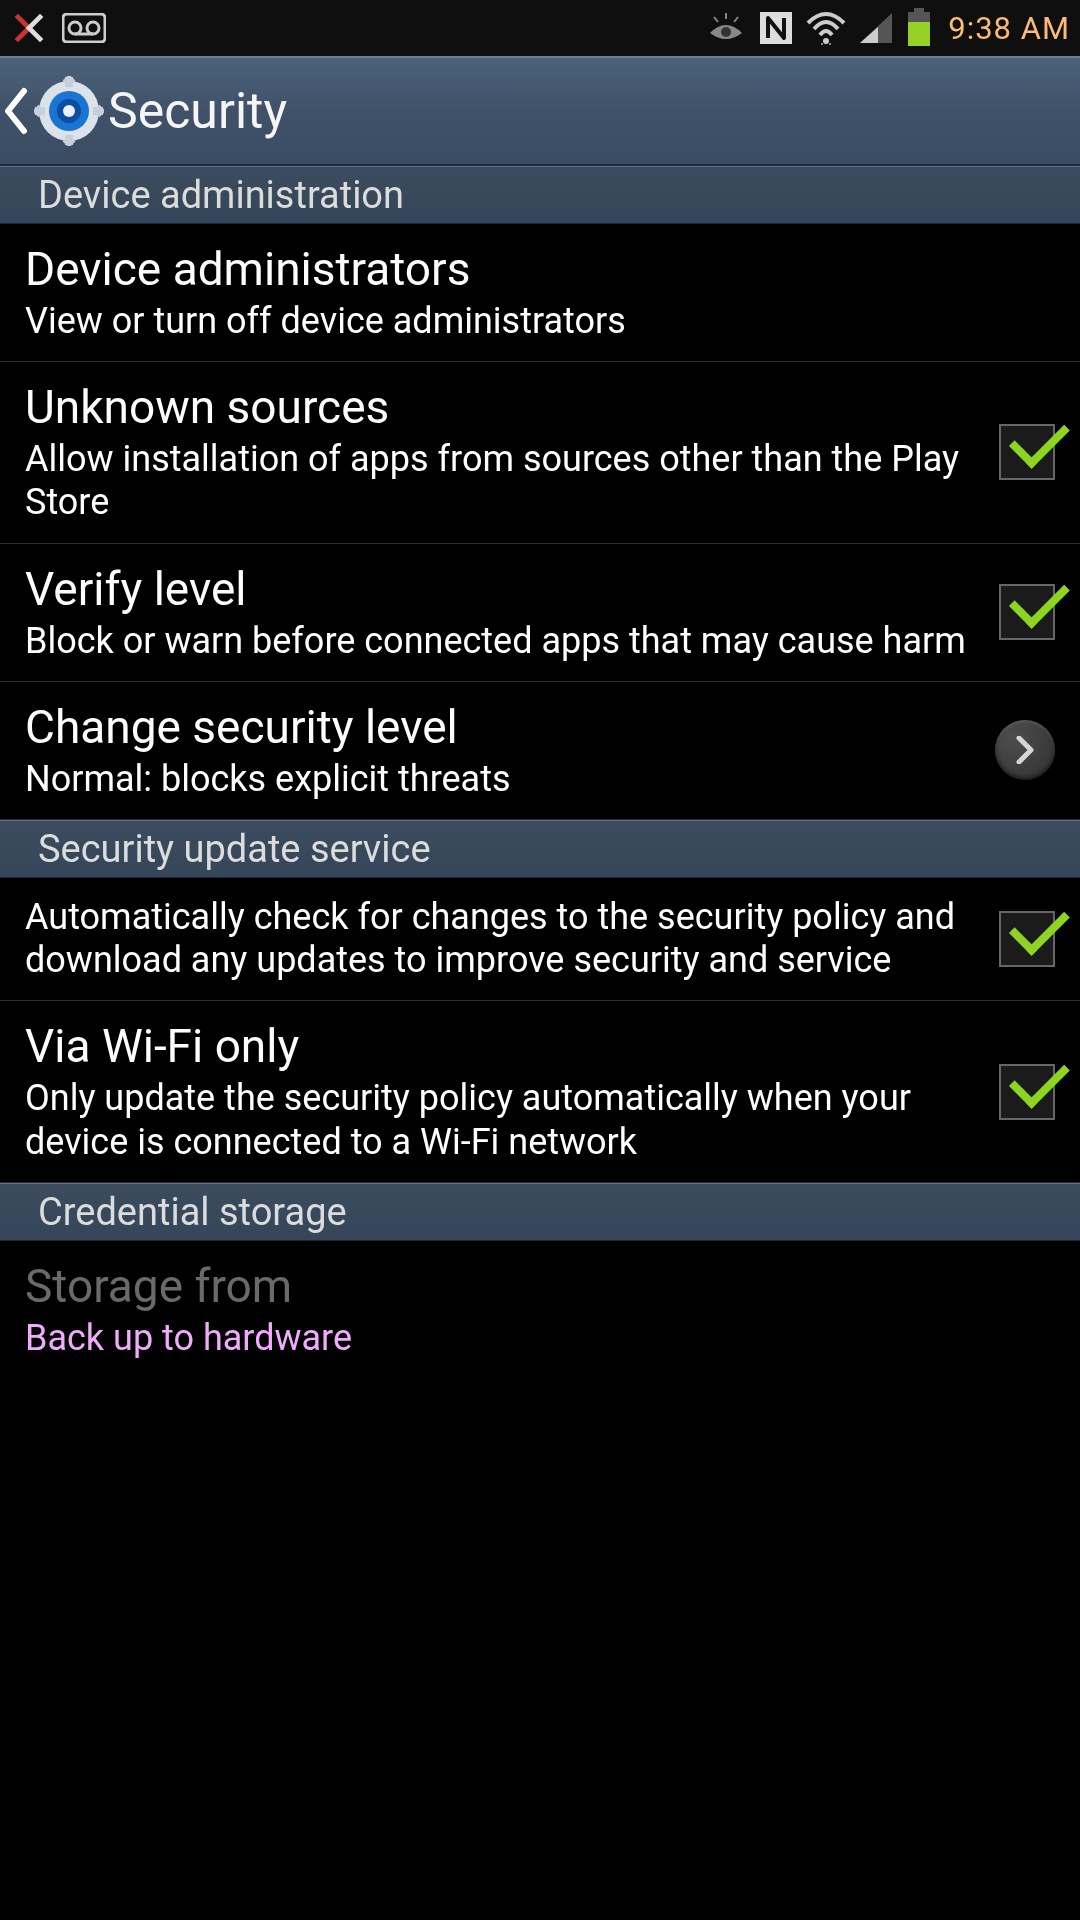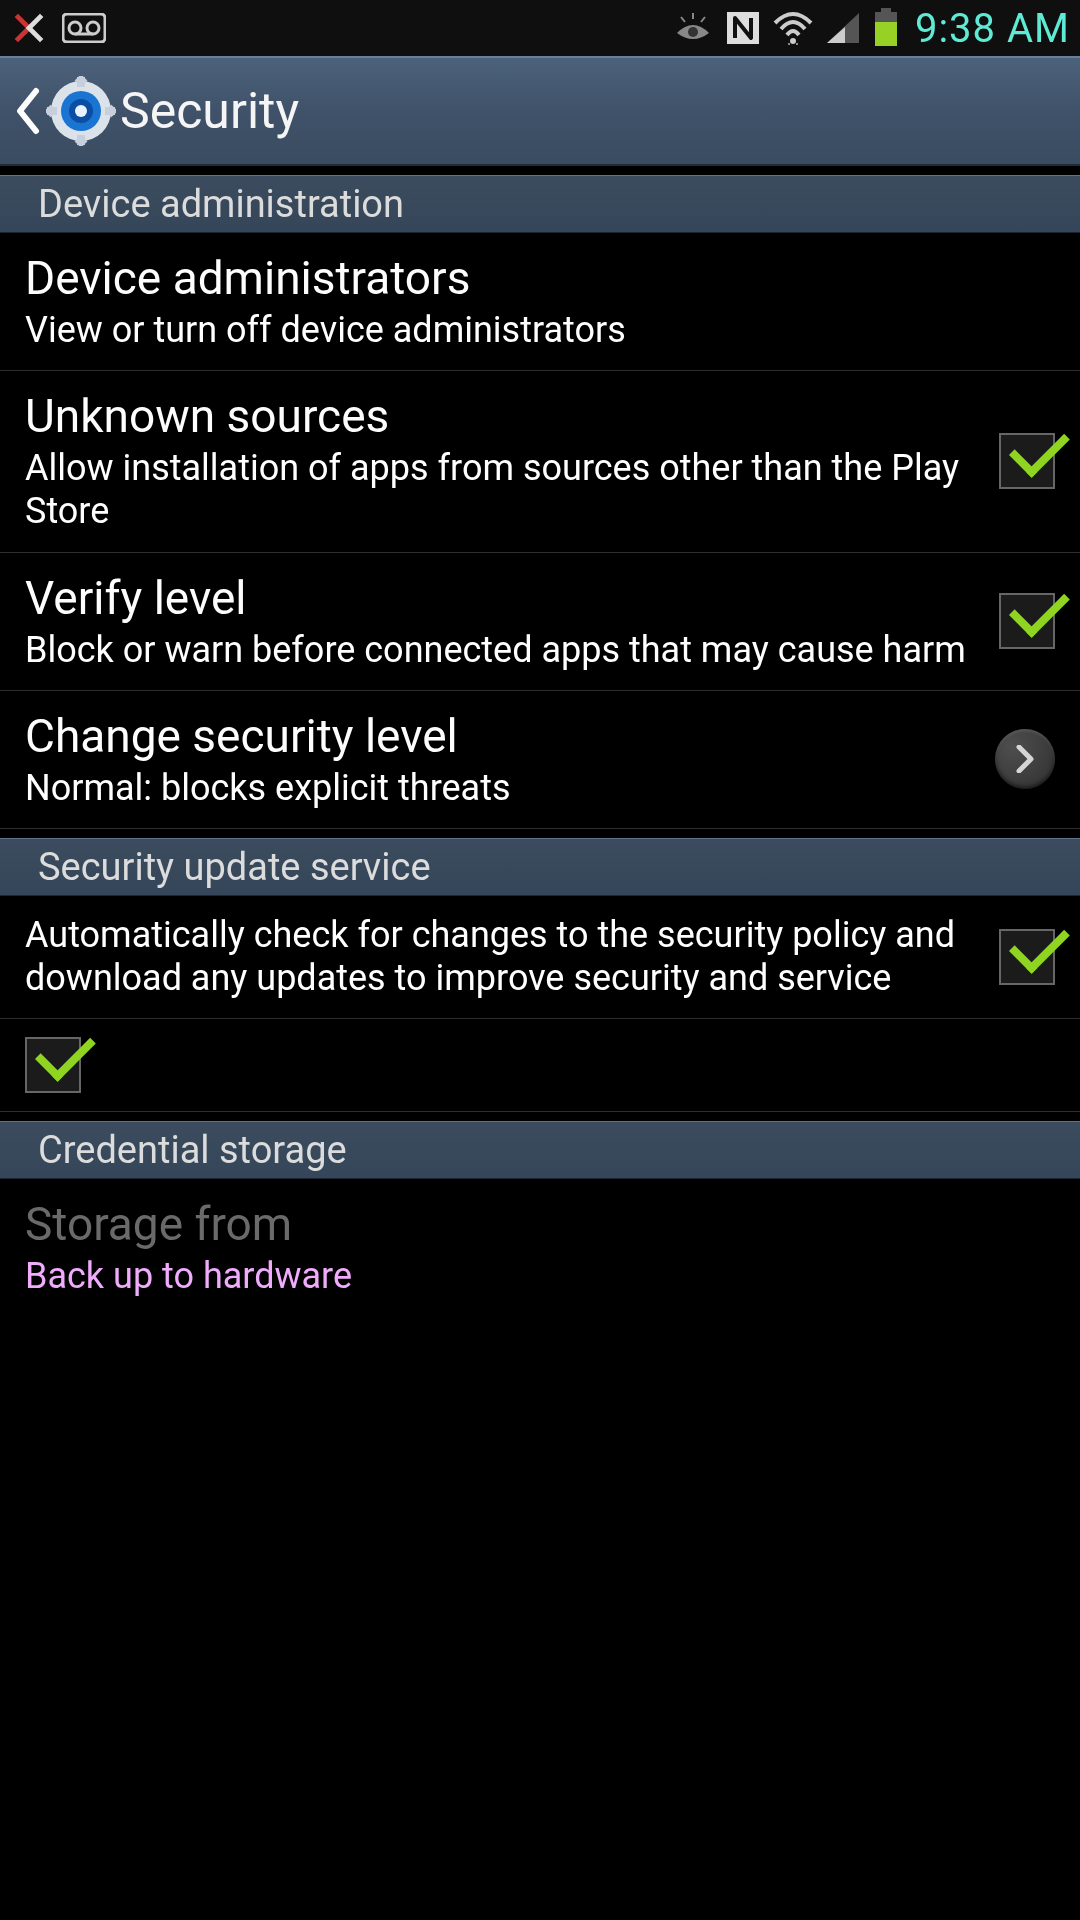--- a/index.html
+++ b/index.html
@@ -7,41 +7,39 @@
   .status-bar {
     height: 56px;
     background: #0f0f0f;
     display: flex;
     align-items: center;
     justify-content: space-between;
     padding: 0 10px;
   }
   .status-left, .status-right { display: flex; align-items: center; gap: 14px; }
   .status-right { gap: 12px; }
-  .time { color: #5eead4; font-size: 40px; letter-spacing: 1px; margin-left: 4px; }
+  .time { color: #fdba74; font-size: 31px; letter-spacing: 1px; margin-left: 4px; }
   .icon-slot { display: flex; align-items: center; justify-content: center; }
   .title-bar {
     height: 110px;
     background: linear-gradient(to bottom, #4c617b 0%, #3f5269 50%, #3a4c61 100%);
     border-top: 2px solid #6a7f99;
     border-bottom: 2px solid #1f2a36;
     display: flex;
     align-items: center;
-    padding-left: 12px;
     gap: 4px;
   }
   .title-text { color: #f5f5f5; font-size: 50px; font-weight: 400; }
   .section-header {
     background: linear-gradient(to bottom, #3c4c5e 0%, #35465a 100%);
     padding: 6px 38px;
     font-size: 38px;
     color: #dcdcdc;
     border-top: 1px solid #5f728c;
     border-bottom: 1px solid #1c2530;
-    margin-top: 9px;
   }
   .row {
     display: flex;
     align-items: center;
     padding: 18px 25px;
     border-bottom: 1px solid #2d2d2d;
     background: #000;
   }
   .row-text { flex: 1; display: flex; flex-direction: column; gap: 4px; padding-right: 20px; }
   .row-title { color: #fdfdfd; font-size: 46px; font-weight: 400; }
@@ -207,20 +205,24 @@
 <div class="section-header">Security update service</div>
 
 <div class="row">
   <div class="row-text">
     <span class="row-sub">Automatically check for changes to the security policy and download any updates to improve security and service</span>
   </div>
   <div class="checkbox checked"></div>
 </div>
 
 <div class="row">
+  <div class="row-text">
+    <span class="row-title">Via Wi-Fi only</span>
+    <span class="row-sub">Only update the security policy automatically when your device is connected to a Wi-Fi network</span>
+  </div>
   <div class="checkbox checked"></div>
 </div>
 
 <div class="section-header">Credential storage</div>
 
 <div class="row disabled" style="border-bottom:none;">
   <div class="row-text">
     <span class="row-title">Storage from</span>
     <span class="row-sub">Back up to hardware</span>
   </div>

